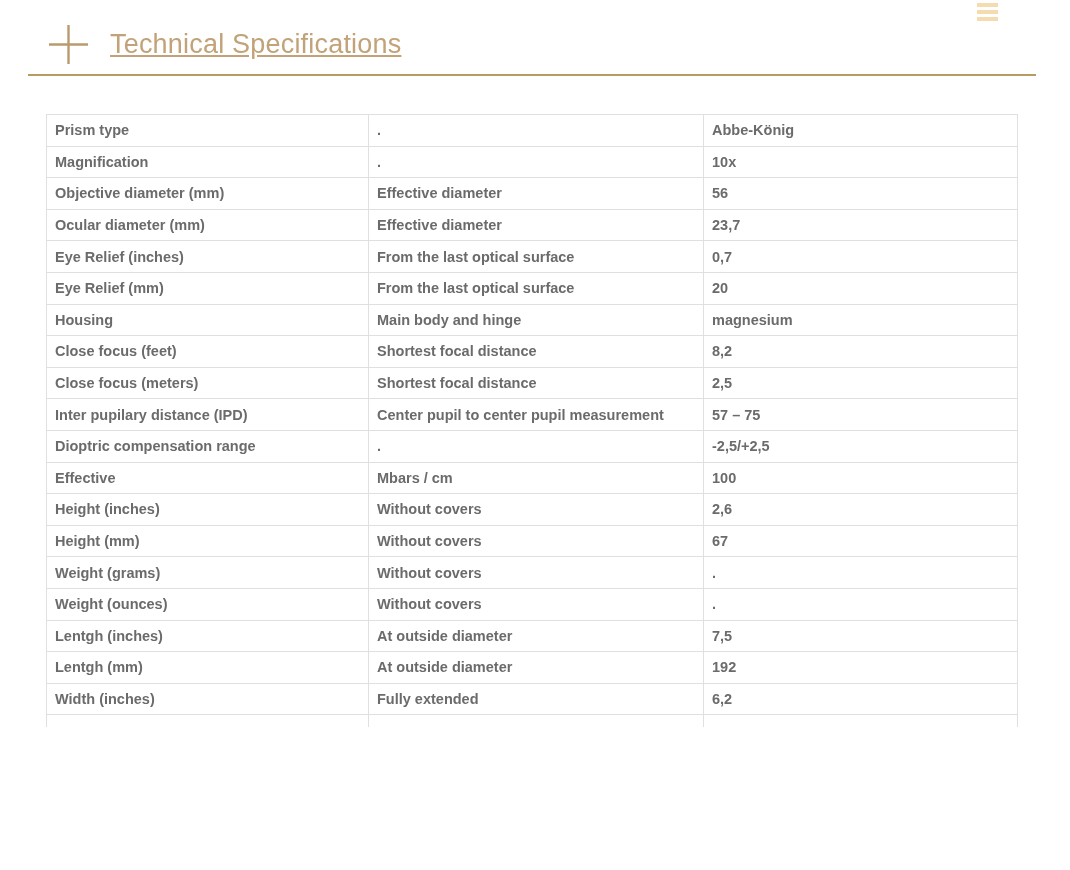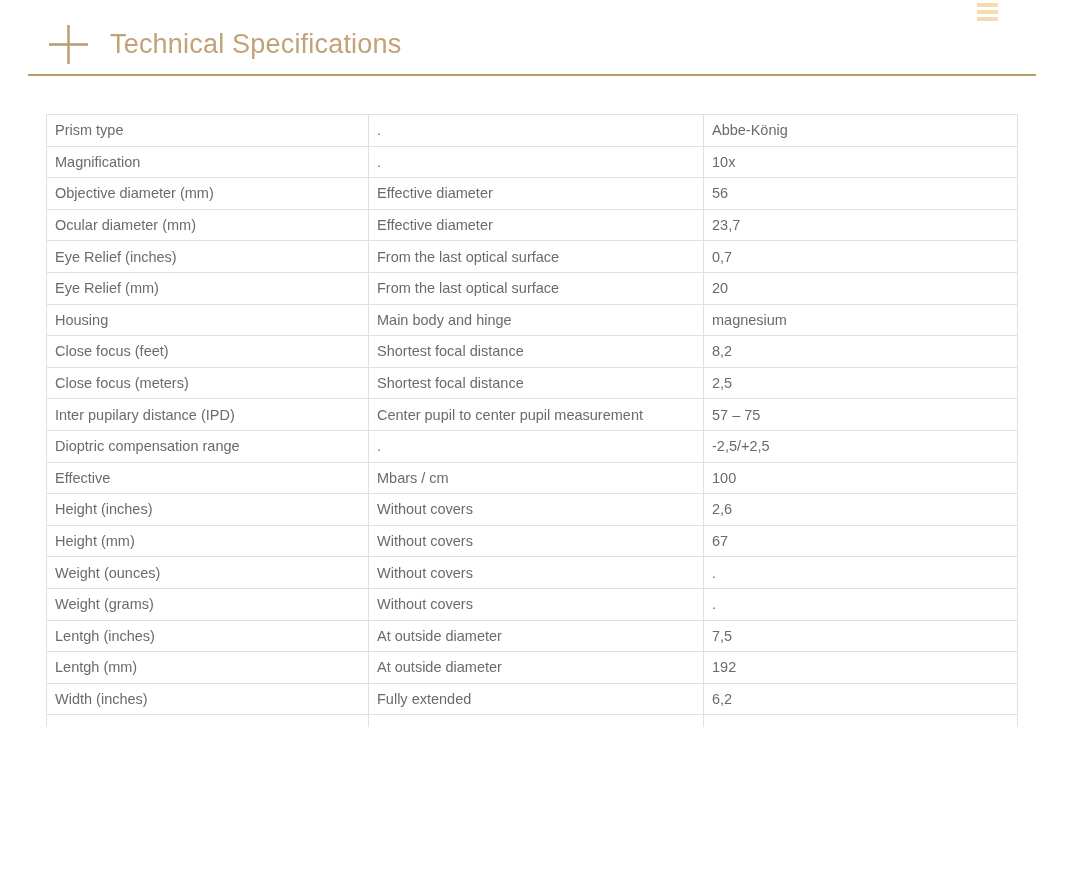--- a/index.html
+++ b/index.html
@@ -26,33 +26,35 @@
     height: 44px; display: flex; align-items: center;
   }
   .plus-icon { width: 41px; height: 41px; flex: 0 0 41px; cursor: pointer; }
   .plus-icon svg { display: block; }
   .page-title {
     margin-left: 21px;
     font-size: 27px; font-weight: 400;
     color: var(--accent-tan, #c2a278);
     letter-spacing: 0.2px;
     white-space: nowrap;
+    text-decoration: underline;
   }
   .header-divider {
     position: absolute; top: 74px; left: 28px;
     width: 1008px; height: 0;
     border-top: 2px solid var(--divider-gold, #b59c63);
   }
 
   
   .spec-table {
     position: absolute; top: 114px; left: 46px;
     width: 971px;
     border-collapse: collapse;
     table-layout: fixed;
+    font-weight: bold;
   }
   .spec-table td {
     border: 1px solid var(--table-border, #e0e0e0);
     height: 31.6px;
     padding: 0 8px 0 8px;
     font-size: 14.5px;
     color: var(--table-text, #6b6b6b);
     vertical-align: middle;
     white-space: nowrap;
     overflow: hidden;
@@ -156,26 +158,26 @@
           <td>Height (inches)</td>
           <td>Without covers</td>
           <td>2,6</td>
         </tr>
         <tr>
           <td>Height (mm)</td>
           <td>Without covers</td>
           <td>67</td>
         </tr>
         <tr>
+          <td>Weight (grams)</td>
+          <td>Without covers</td>
+          <td>.</td>
+        </tr>
+        <tr>
           <td>Weight (ounces)</td>
-          <td>Without covers</td>
-          <td>.</td>
-        </tr>
-        <tr>
-          <td>Weight (grams)</td>
           <td>Without covers</td>
           <td>.</td>
         </tr>
         <tr>
           <td>Lentgh (inches)</td>
           <td>At outside diameter</td>
           <td>7,5</td>
         </tr>
         <tr>
           <td>Lentgh (mm)</td>

